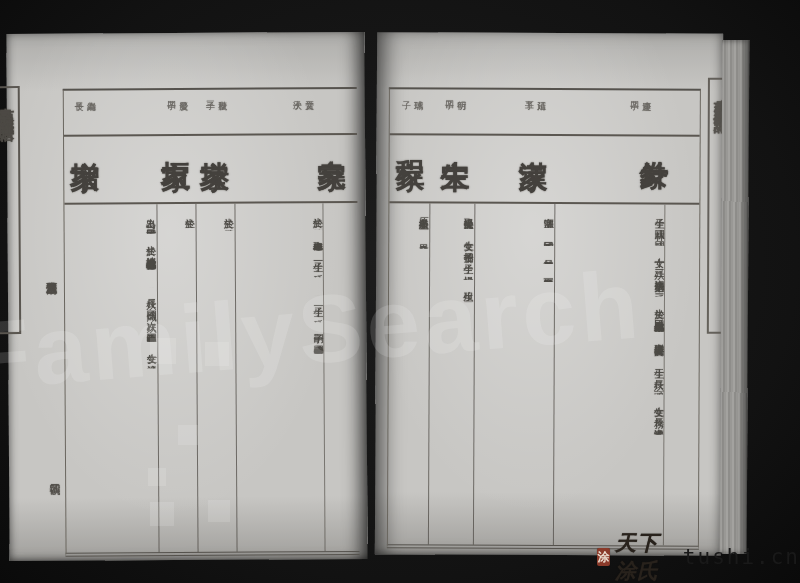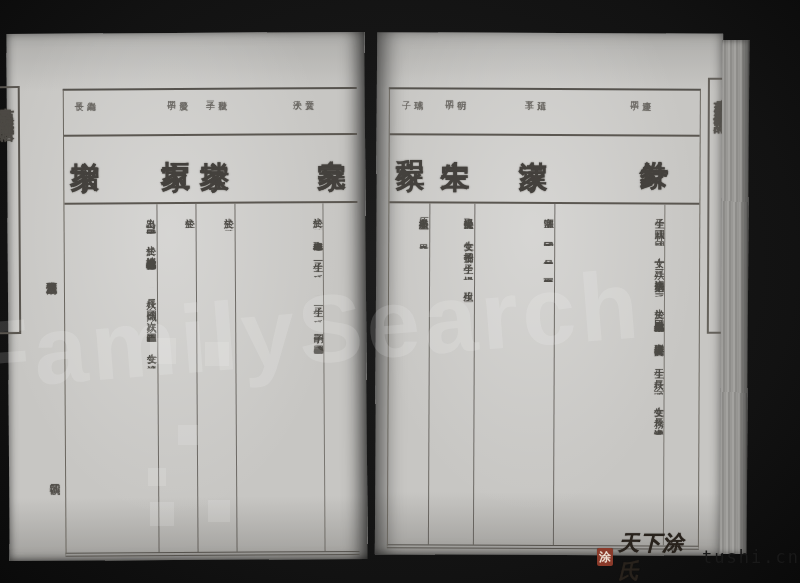--- a/index.html
+++ b/index.html
@@ -52,21 +52,21 @@
   #watermark{position:absolute;left:-30px;top:268px;width:860px;font-family:"Liberation Sans",sans-serif;
              font-size:96px;font-weight:bold;letter-spacing:4px;color:#ffffff;opacity:.14;
              transform:rotate(-4.5deg);pointer-events:none;white-space:nowrap;}
   .wm-square{position:absolute;background:#ffffff;opacity:.13;pointer-events:none;}
   
   #site-logo{position:absolute;left:597px;top:529px;display:flex;align-items:center;gap:5px;}
   #seal{width:18px;height:18px;background:#8a3a2a;border-radius:2px;display:flex;align-items:center;
         justify-content:center;color:#ecdfd2;font-size:12px;font-weight:bold;box-shadow:0 0 1px rgba(0,0,0,.6);}
   #site-name{font-size:21px;font-weight:bold;color:#28221c;letter-spacing:1px;
              text-shadow:0 0 1px rgba(30,25,20,.8);font-style:italic;}
-  #site-domain{font-family:"DejaVu Sans Mono",monospace;font-size:17px;font-weight:normal;
+  #site-domain{font-family:"DejaVu Sans Mono",monospace;font-size:21px;font-weight:normal;
                color:#191919;letter-spacing:2px;}
 </style>
 </head>
 <body>
 
 <div id="stage">
 
   <div class="page" id="page-left">
     <div class="spine-box" id="left-spine">南昌邑涂氏五修族譜</div>
     <div class="margin-vtext" id="left-margin-note">肖學高河及恳位下世系</div>

